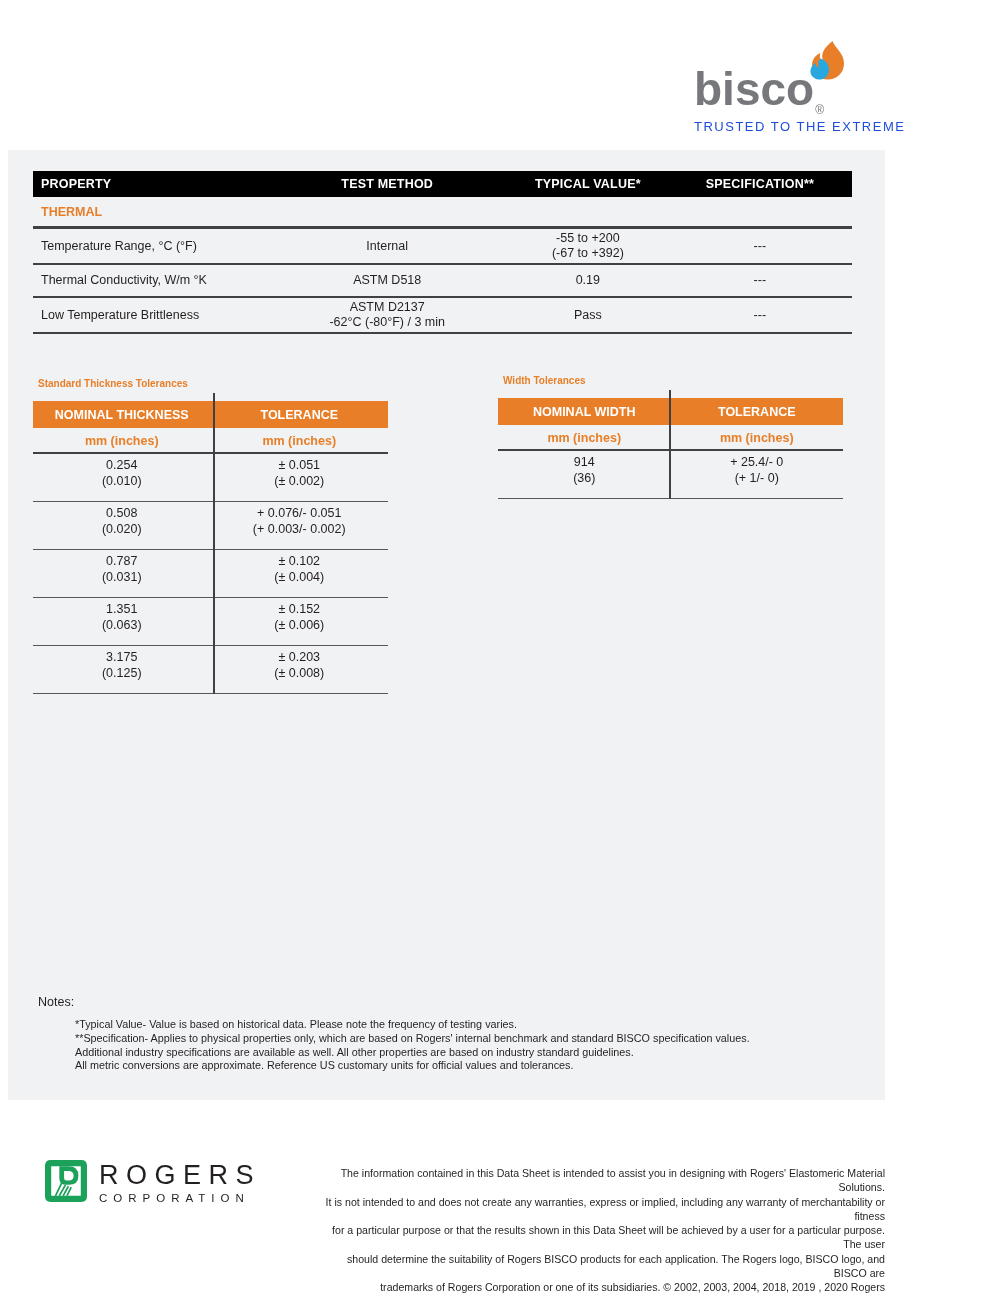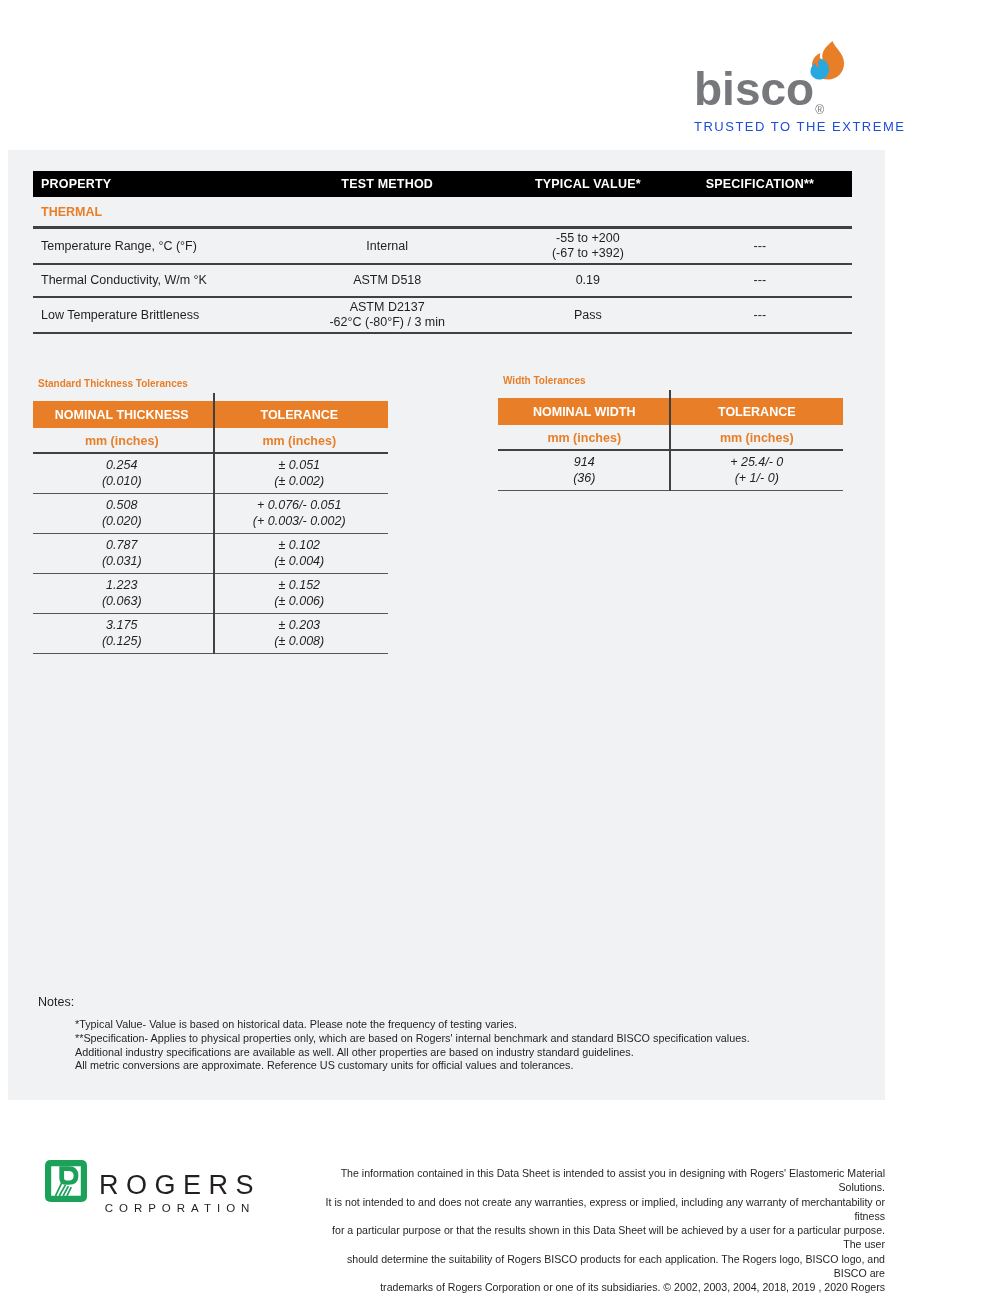--- a/index.html
+++ b/index.html
@@ -59,36 +59,36 @@
   .tol-title { color:#E87F28; font-weight:bold; font-size:10px;
     padding-left:5px; margin-bottom:9px; line-height:16px; }
   .tol-table { width:100%; border-collapse:collapse; table-layout:fixed;
     text-align:center; }
   .tol-table th { background:#E87F28; color:#fff; font-weight:bold;
     font-size:12.5px; height:27px; }
   .tol-table tr.sub td { color:#E87F28; font-weight:bold; font-size:12.5px;
     padding:6px 0 4px; border-bottom:2px solid #414042; }
   .tol-table tbody.rows tr { border-bottom:1.5px solid #55565A; }
   .tol-table tbody.rows td { font-size:12.5px; line-height:16px;
-    padding:3px 0 4px;font-style:italic; }
+    padding:3px 0 12px; }
   .vdiv { position:absolute; width:2px; background:#414042; top:17px; bottom:0; }
   .tol-wrap.thk .vdiv { left:180px; }
   .tol-wrap.wid .vdiv { left:171px; }
 
   
   .notes { position:absolute; left:38px; top:995px; width:810px; }
   .notes-label { font-size:12.5px; color:#231F20; }
   .notes-lines { margin-top:9px; margin-left:37px; font-size:10.8px;
     line-height:13.8px; color:#231F20; }
 
   
   .footer-logo { position:absolute; left:45px; top:1160px; display:flex;
     align-items:flex-start; }
   .rogers-icon { width:42px; height:42px; }
-  .rogers-text { margin-left:12px; margin-top:12px;text-align:center; }
+  .rogers-text { margin-left:12px; margin-top:2px; }
   .rogers-name { font-size:27px; letter-spacing:7.5px; line-height:1;
     color:#231F20; font-weight:normal; }
   .rogers-sub { font-size:11.5px; letter-spacing:6px; margin-top:3px;
     color:#231F20; }
   .legal { position:absolute; left:325px; top:1166px; width:560px;
     text-align:right; font-size:10.6px; line-height:14.3px; color:#231F20; }
 </style>
 </head>
 <body>
 
@@ -222,21 +222,21 @@
             <div>0.787</div>
             <div>(0.031)</div>
           </td>
           <td>
             <div>± 0.102</div>
             <div>(± 0.004)</div>
           </td>
         </tr>
         <tr>
           <td>
-            <div>1.223</div>
+            <div>1.351</div>
             <div>(0.063)</div>
           </td>
           <td>
             <div>± 0.152</div>
             <div>(± 0.006)</div>
           </td>
         </tr>
         <tr>
           <td>
             <div>3.175</div>

